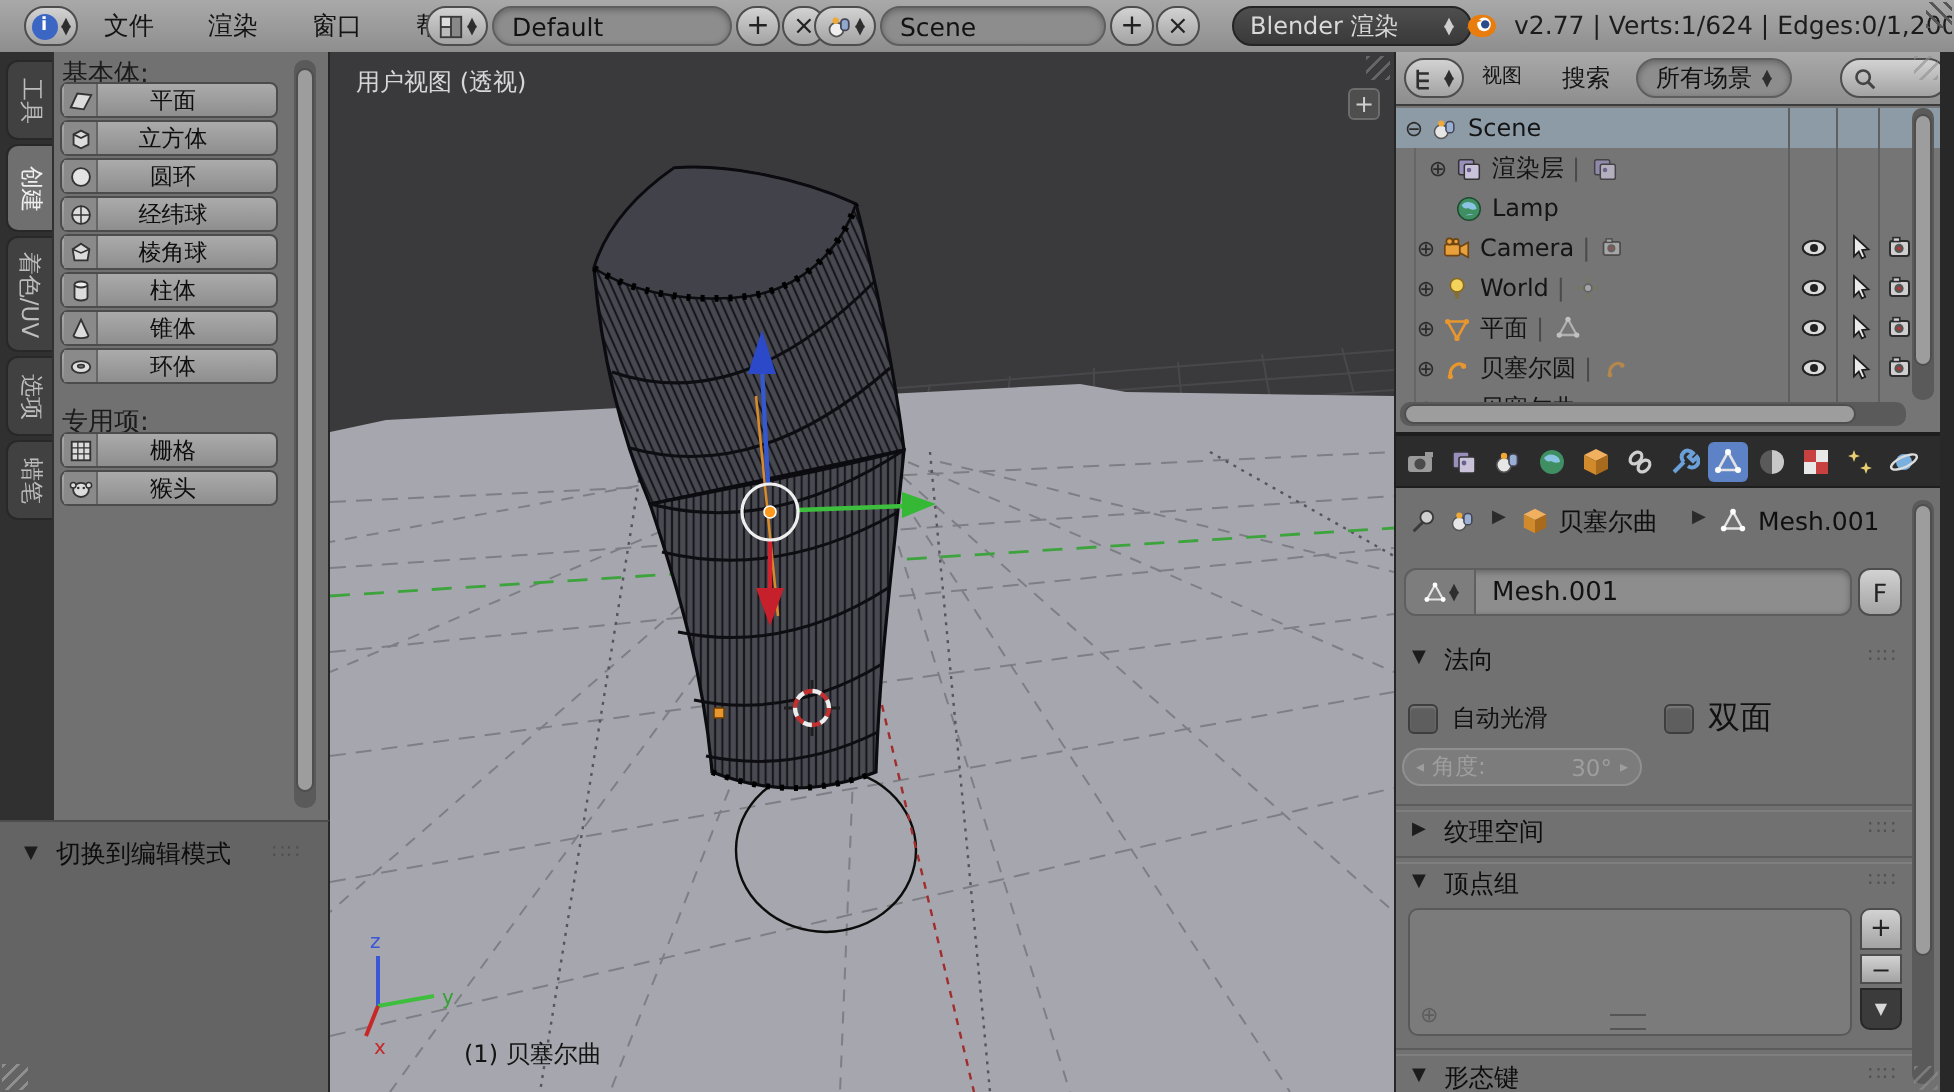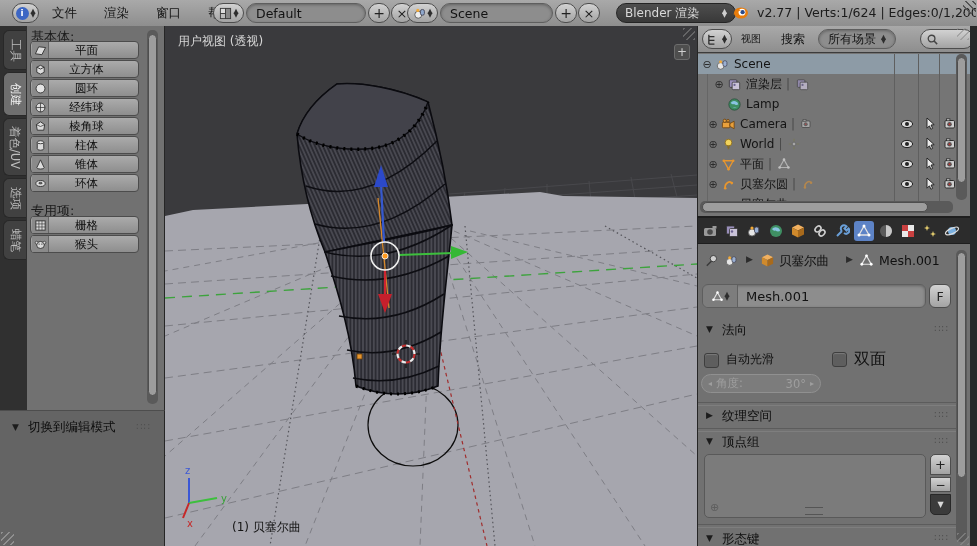--- a/index.html
+++ b/index.html
@@ -704,21 +704,21 @@
   </div>
   <div class="abs pill" style="left:231px;top:40px;width:22px;height:24px;border-radius:6px;font-size:12.5px">
     <span>F</span>
   </div>
 
   <div class="abs" style="left:0;top:76px;width:260px;height:20px">
     <span class="abs tri" style="left:8px;top:4px">▼</span>
     <span class="abs phead" style="left:24px;top:2px">法向</span>
     <span class="abs dots" style="left:236px;top:3px">∷∷</span>
   </div>
-  <div class="abs" style="left:6px;top:106px;width:120px;height:18px;display:flex;align-items:flex-end">
+  <div class="abs" style="left:6px;top:106px;width:120px;height:18px;display:flex;align-items:center">
     <span class="cbox"></span>
     <span style="margin-left:7px;font-size:12px">自动光滑</span>
   </div>
   <div class="abs" style="left:134px;top:106px;width:110px;height:18px;display:flex;align-items:center">
     <span class="cbox"></span>
     <span style="margin-left:7px;font-size:16px">双面</span>
   </div>
   <div class="abs" style="left:3px;top:130px;width:120px;height:19px;border-radius:10px;background:#7c7c7c;border:1px solid #909090;box-sizing:border-box;display:flex;align-items:center;color:#9e9e9e;font-size:11.5px">
     <span style="font-size:8px;margin:0 4px 0 6px">◂</span>
     <span>角度:</span>

